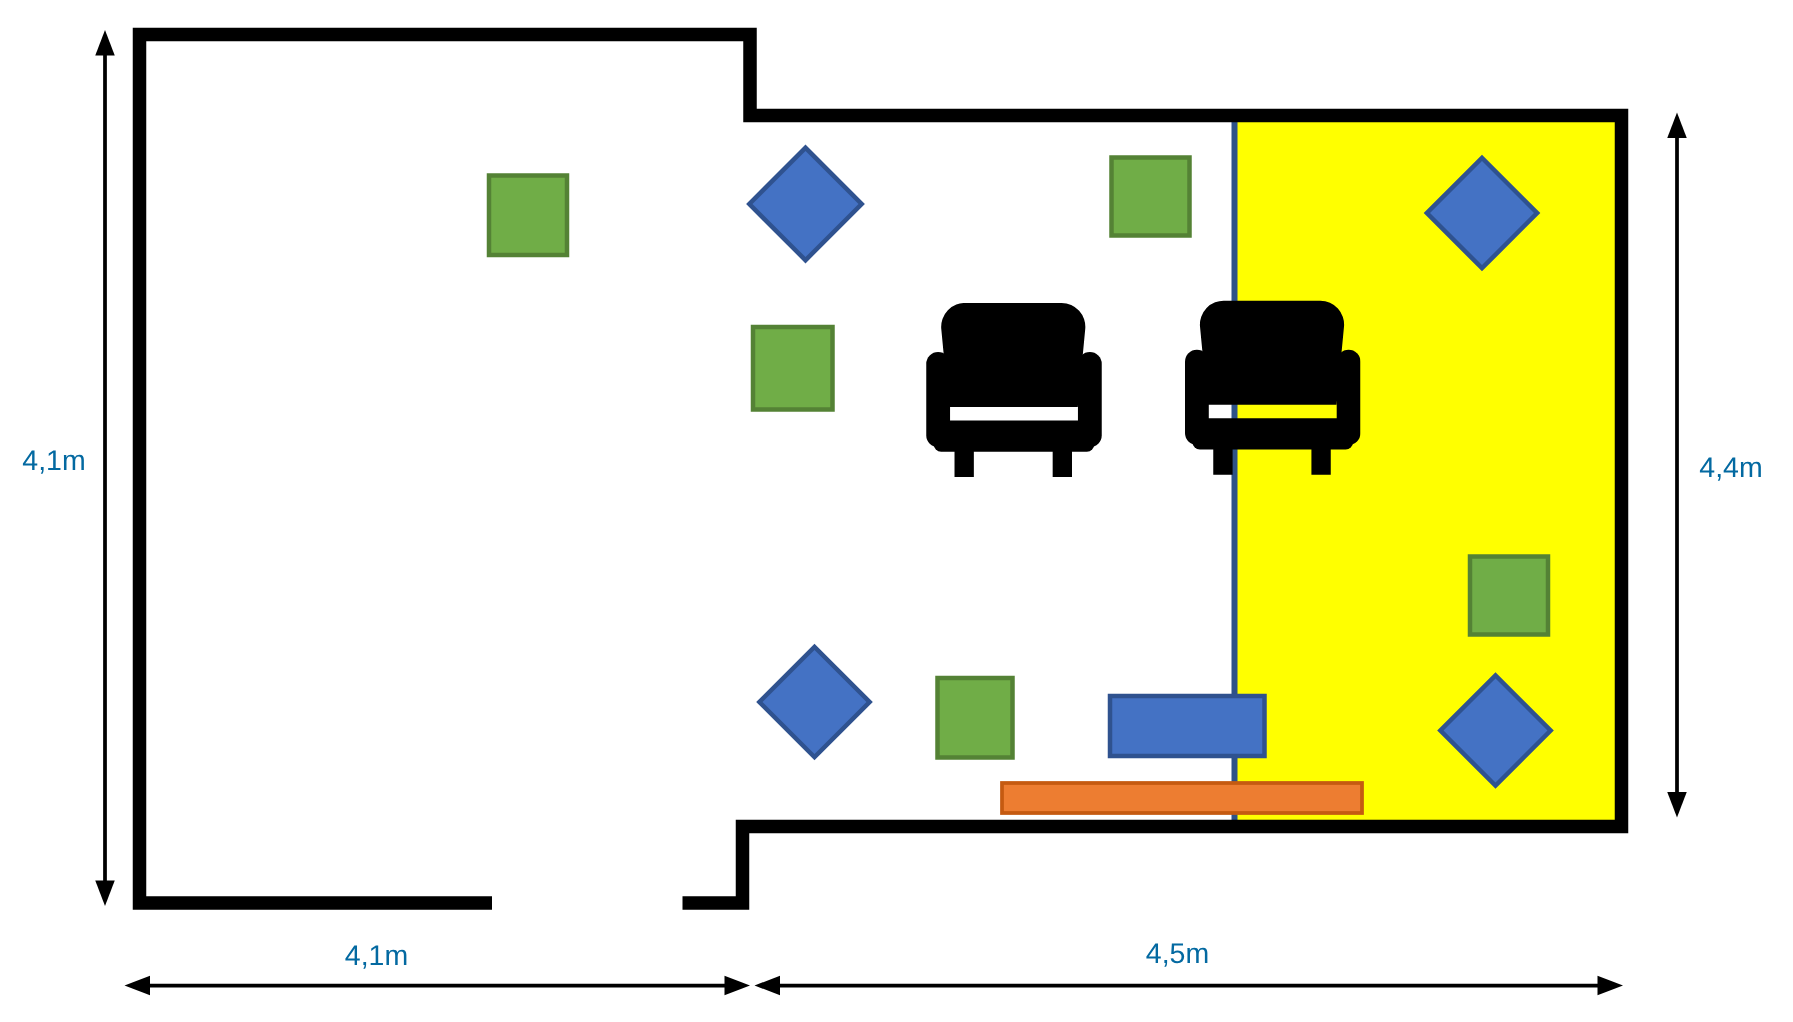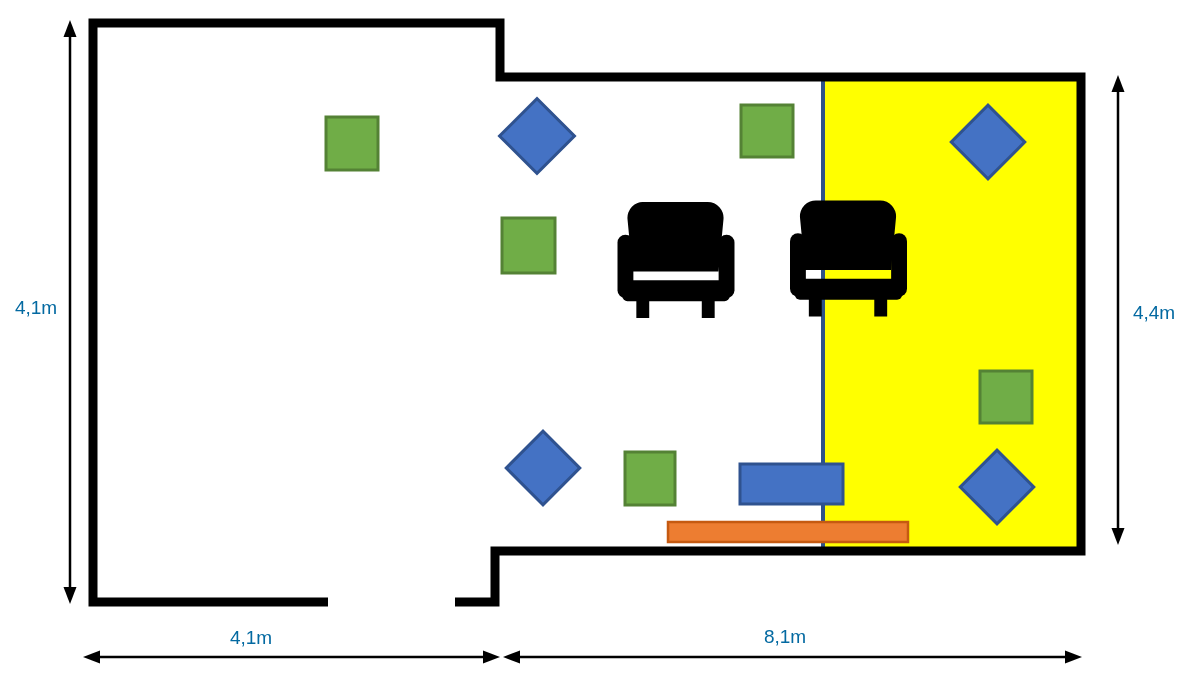--- a/index.html
+++ b/index.html
@@ -80,14 +80,14 @@
     <g stroke="#000" fill="#000">
       <line x1="517" y1="657" x2="1068" y2="657" stroke-width="2.5"></line>
       <polygon points="503,657 520,650.5 520,663.5" stroke="none"></polygon>
       <polygon points="1082,657 1065,650.5 1065,663.5" stroke="none"></polygon>
     </g>
   </svg>
 
   <div class="dim-label" style="left:6px;  top:298px;">4,1m</div>
   <div class="dim-label" style="left:1124px;top:303px;">4,4m</div>
   <div class="dim-label" style="left:221px; top:628px;">4,1m</div>
-  <div class="dim-label" style="left:755px; top:627px;">8,1m</div>
+  <div class="dim-label" style="left:755px; top:627px;">4,5m</div>
 </div>
 
 </body></html>

